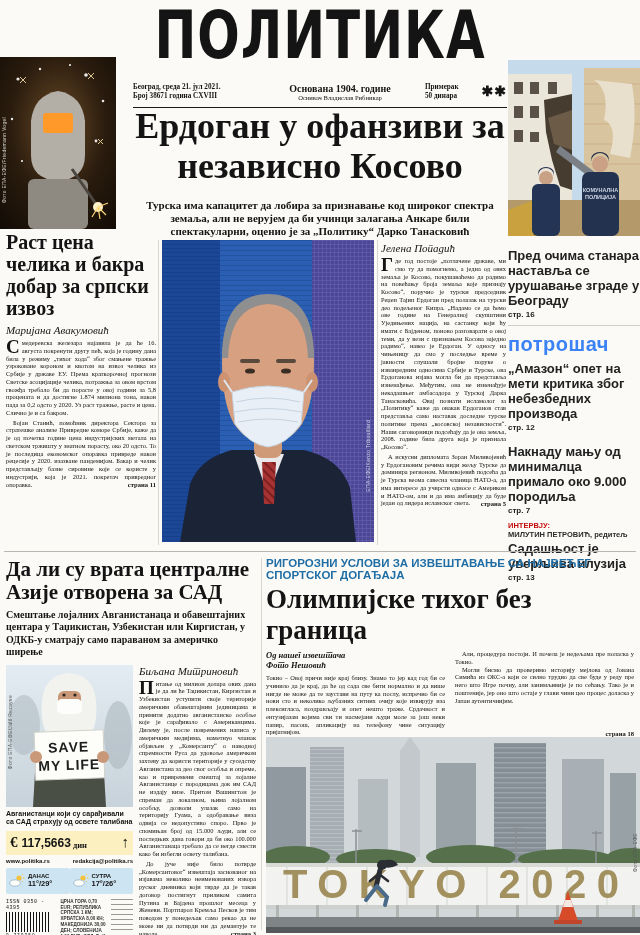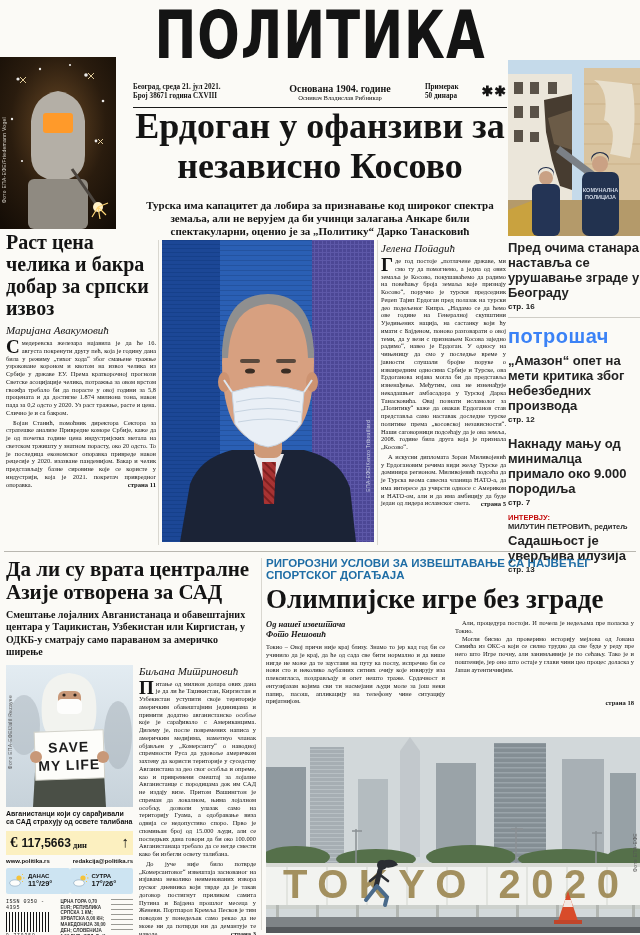--- a/index.html
+++ b/index.html
@@ -223,21 +223,21 @@
 
   <div class="abs" style="left:381px;top:242px;width:125px;">
     <div class="byline" style="margin-top:0;">Јелена Попадић</div>
     <div class="body">
       <p class="dc">Где год постоје „потлачене државе, ми смо ту да помогнемо, а једна од ових земаља је Косово, покушаваћемо да радимо на повећању броја земаља које признају Косово“, поручио је турски председник Реџеп Тајип Ердоган пред полазак на турски део подељеног Кипра. „Надамо се да ћемо ове године на Генералној скупштини Уједињених нација, на састанку који ћу имати с Бајденом, поново разговарати о овој теми, да у вези с признањем Косова заједно радимо“, навео је Ердоган. У односу на чињеницу да смо у последње време у јавности слушали бројне поруке о изванредним односима Србије и Турске, ова Ердоганова изјава могла би да представља изненађење. Међутим, она не изненађује некадашњег амбасадора у Турској Дарка Танасковића. Овај познати исламолог за „Политику“ каже да овакав Ердоганов став представља само наставак доследне турске политике према „косовској независности“. Наши саговорници подсећају да је ова земља, 2008. године била друга која је признала „Косово“.</p>
       <p class="ind">А искусни дипломата Зоран Миливојевић у Ердогановим речима види жељу Турске да доминира регионом. Миливојевић подсећа да је Турска веома савесна чланица НАТО-а, да има интересе да учврсти односе с Америком и НАТО-ом, али и да има амбицију да буде један од лидера исламског света.</p>
       <div class="pageref">страна 5</div>
     </div>
   </div>
 
-  <div class="abs sidebar" style="top:240px;">
+  <div class="abs sidebar" style="top:248px;">
     <div class="sb-title" style="margin-top:0;">Пред очима станара наставља се урушавање зграде у Београду</div>
     <div class="sb-page">стр. 16</div>
     <div class="sb-rule"></div>
     <div class="potrosac">потрошач</div>
     <div class="sb-title">„Амазон“ опет на мети критика због небезбедних производа</div>
     <div class="sb-page">стр. 12</div>
     <div class="sb-title" style="margin-top:12px;">Накнаду мању од минималца примало око 9.000 породиља</div>
     <div class="sb-page">стр. 7</div>
     <div class="sb-red">ИНТЕРВЈУ:</div>
     <div class="sb-person">МИЛУТИН ПЕТРОВИЋ, редитељ</div>
@@ -337,21 +337,21 @@
           <p class="dc">Питање од милион долара ових дана је да ли ће Таџикистан, Киргистан и Узбекистан уступити своје територије америчким обавештајним јединицама и примити додатно авганистанско особље које је сарађивало с Американцима. Дилему је, после повремених написа у америчким медијима, наметнуо чланак објављен у „Комерсанту“ о наводној спремности Руса да удовоље америчком захтеву да користи територије у суседству Авганистана за део свог особља и опреме, као и привремени смештај за лојалне Авганистанце с породицама док им САД не издају визе. Притом Вашингтон је спреман да локалном, њима лојалном особљу, дозволи улазак само на територију Гуама, а одобравање виза одвија се недопустиво споро. Прво је спомињан број од 15.000 људи, али се последњих дана говори да би око 100.000 Авганистанаца требало да се негде смести како би избегли освету талибана.</p>
           <p class="ind">До јуче није било потврде „Комерсантовог“ извештаја заснованог на изјавама неколико неименованих извора руског дневника који тврде да је такав договор постигнут приликом самита Путина и Бајдена прошлог месеца у Женеви. Портпарол Кремља Песков је тим поводом у понедељак само рекао да не може ни да потврди ни да демантује те наводе.</p>
           <div class="pageref">страна 3</div>
         </div>
       </div>
     </div>
   </div>
 
   <div class="abs" style="left:266px;top:557px;width:368px;">
     <div class="kicker">РИГОРОЗНИ УСЛОВИ ЗА ИЗВЕШТАВАЊЕ СА НАЈВЕЋЕГ СПОРТСКОГ ДОГАЂАЈА</div>
-    <h2 class="olyhead">Олимпијске игре без зграде</h2>
+    <h2 class="olyhead">Олимпијске тихог без граница</h2>
     <div class="olybody body">
       <div class="olybyline">
         <div>Од нашег извештача</div>
         <div>Фото Нешовић</div>
       </div>
       <p>Токио – Овој причи није крај близу. Знамо то јер кад год би се учинило да је крај, да ће од сада све бити нормално и да више нигде не може да те заустави на путу ка послу, испречио би се нови сто и неколико љубазних ситних очију које извирују иза плексигласа, поздрављају и опет нешто траже. Срдачност и ентузијазам којима сви ти насмејани људи моле за још неки папир, пасош, апликацију на телефону чине ситуацију пријатнијом.</p>
       <p class="ind">Али, процедура постоји. И почела је недељама пре поласка у Токио.</p>
       <p class="ind">Могли бисмо да проверимо историју мејлова од Јована Симића из ОКС-а који се силно трудио да све буде у реду пре него што Игре почну, али занимљивије је по сећању. Тако је и поштеније, јер оно што остаје у глави чини цео процес доласка у Јапан аутентичнијим.</p>
     </div>
     <div class="pageref" style="margin-top:-8px;">страна 18</div>

